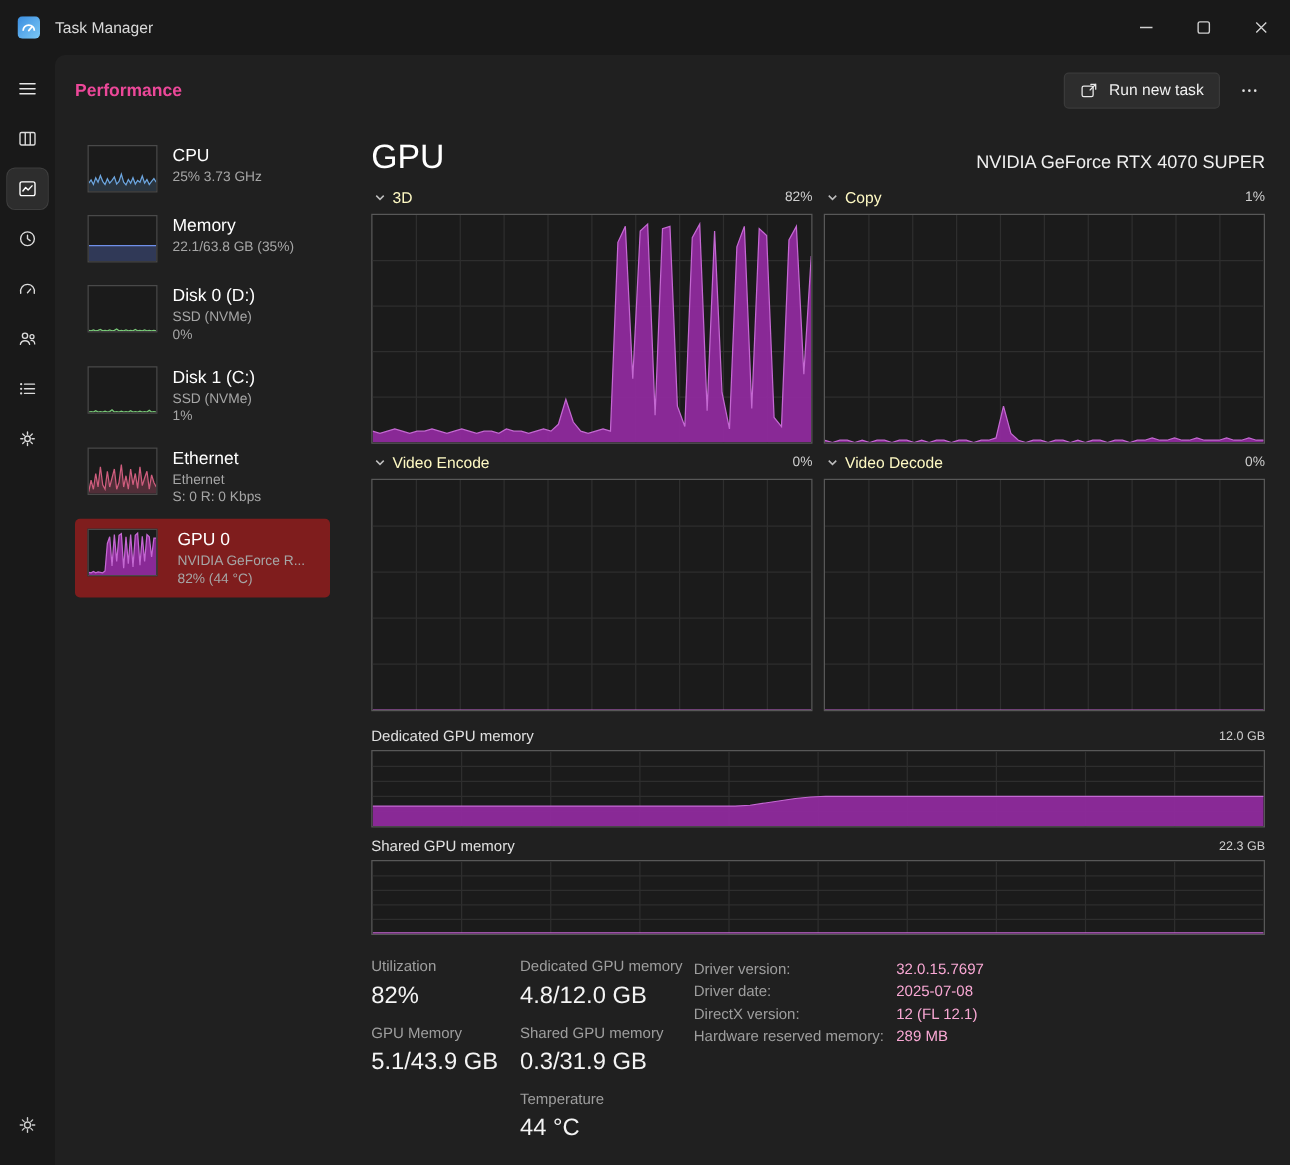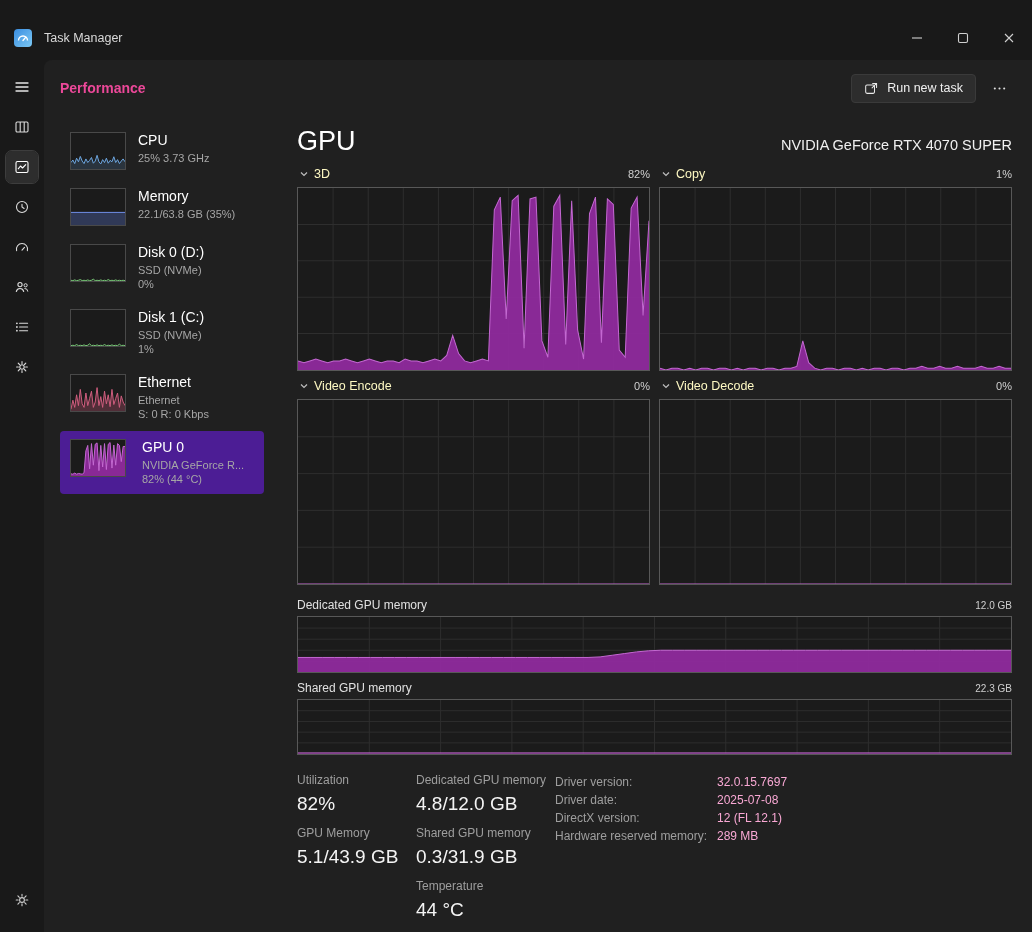--- a/index.html
+++ b/index.html
@@ -6,21 +6,21 @@
   html, body { width: 1032px; height: 932px; }
   body {
     background: #191919;
     color: #fff;
     font-family: "Liberation Sans", "DejaVu Sans", sans-serif;
     overflow: hidden;
   }
   .app { width: 1032px; height: 932px; display: flex; flex-direction: column; }
 
   
-  .titlebar { height: 44px; display: flex; align-items: center; padding-left: 14px; flex: none; margin-top: 16px; }
+  .titlebar { height: 44px; display: flex; align-items: center; padding-left: 14px; flex: none; }
   .title-text { margin-left: 12px; font-size: 12.5px; color: #d9d9d9; }
   .win-controls { margin-left: auto; display: flex; height: 100%; }
   .win-btn { width: 46px; height: 100%; display: flex; align-items: center; justify-content: center; color: #d0d0d0; cursor: default; }
 
   
   .bodyrow { flex: 1; display: flex; min-height: 0; }
 
   
   .rail { width: 44px; flex: none; display: flex; flex-direction: column; align-items: center; padding: 11px 0 8px; }
   .rail-btn { width: 32px; height: 32px; margin-bottom: 8px; display: flex; align-items: center; justify-content: center; border-radius: 6px; }
@@ -33,28 +33,28 @@
   .page-title { font-size: 14px; font-weight: 700; color: #ec4899; }
   .header-actions { margin-left: auto; display: flex; align-items: center; gap: 6px; }
   .run-task-btn { display: flex; align-items: flex-start; gap: 8px; background: #2d2d2d; border: 1px solid #3a3a3a; border-radius: 4px; padding: 6px 12px; font-size: 12.5px; color: #f0f0f0; }
   .more-btn { width: 34px; height: 30px; display: flex; align-items: center; justify-content: center; border-radius: 4px; color: #e0e0e0; }
 
   .main-row { flex: 1; display: flex; padding-left: 16px; min-height: 0; }
 
   
   .sidebar { width: 204px; flex: none; padding-top: 8px; }
   .side-item { display: flex; gap: 12px; padding: 8px 6px 8px 10px; border-radius: 4px; margin-bottom: 2px; align-items: flex-start; }
-  .side-item.selected { background: #4c1d95; gap: 16px; }
+  .side-item.selected { background: #7f1d1d; gap: 16px; }
   .thumb { width: 56px; height: 38px; border: 1px solid #494949; background: #1b1b1b; flex: none; overflow: hidden; }
   .side-texts { min-width: 0; }
   .side-name { font-size: 14px; color: #fff; margin-bottom: 3px; }
   .side-sub { font-size: 11px; color: #a6a6a6; line-height: 14px; white-space: nowrap; }
 
   
-  .main { flex: 1; margin-left: 33px; margin-right: 20px; min-width: 0; display: flex; flex-direction: column; justify-content: flex-end; }
+  .main { flex: 1; margin-left: 33px; margin-right: 20px; min-width: 0; display: flex; flex-direction: column; }
   .gpu-title-row { display: flex; align-items: baseline; margin-top: 10px; margin-bottom: 2px; }
   .gpu-title { font-size: 27px; font-weight: 400; color: #fff; }
   .gpu-device { margin-left: auto; font-size: 14.5px; color: #f0f0f0; }
 
   .charts-grid { display: grid; grid-template-columns: 1fr 1fr; column-gap: 9px; }
   .chart-head { display: flex; align-items: center; height: 20px; margin: 5px 0 3px; }
   .chev { width: 14px; height: 14px; display: flex; align-items: center; justify-content: center; margin-right: 3px; }
   .chart-label { font-size: 12.5px; color: #fef9c3; }
   .chart-pct { margin-left: auto; font-size: 11px; color: #cfcfcf; }
   .chart-box { height: 184px; border: 1px solid #585858; background: #1b1b1b; overflow: hidden; }

